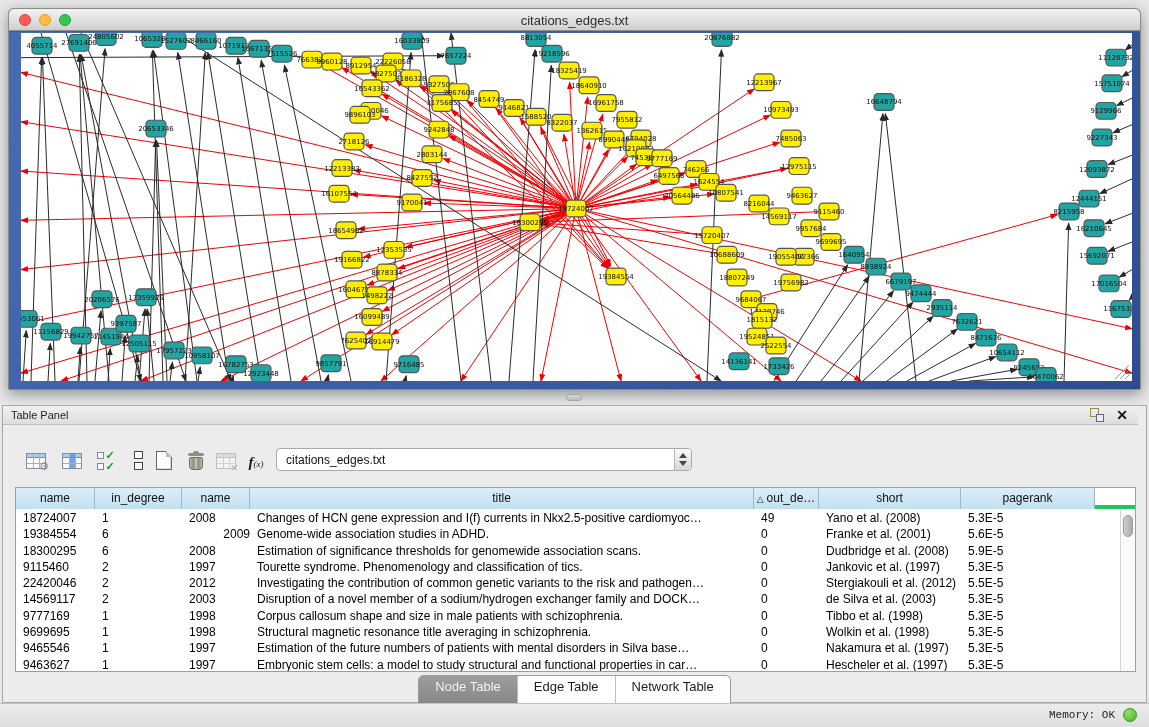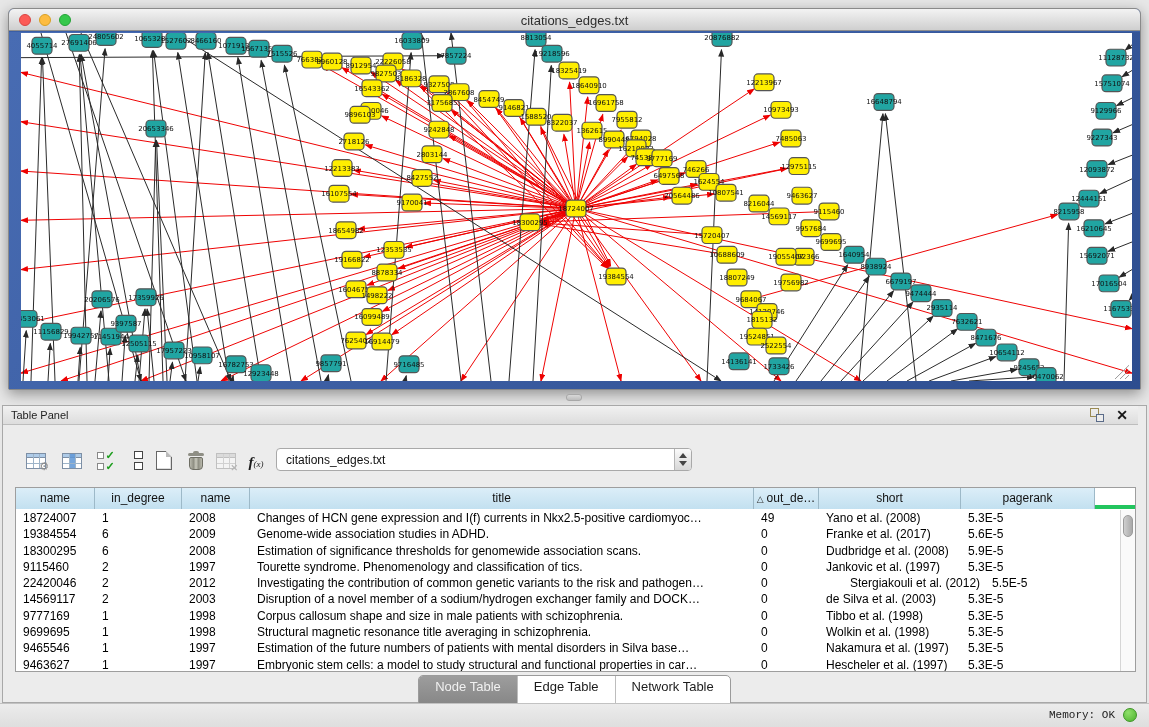--- a/index.html
+++ b/index.html
@@ -893,24 +893,24 @@
           <div class="td" style="width: 87px;">1</div>
           <div class="td" style="width: 68px;">2008</div>
           <div class="td" style="width: 504px;">Changes of HCN gene expression and I(f) currents in Nkx2.5-positive cardiomyoc…</div>
           <div class="td" style="width: 65px;">49</div>
           <div class="td" style="width: 142px;">Yano et al. (2008)</div>
           <div class="td" style="width: 134px;">5.3E-5</div>
         </div>
         <div class="tr">
           <div class="td" style="width: 79px;">19384554</div>
           <div class="td" style="width: 87px;">6</div>
-          <div class="td" style="width: 68px;">2009</div>
+          <div class="td" style="width: 68px; text-align: right;">2009</div>
           <div class="td" style="width: 504px;">Genome-wide association studies in ADHD.</div>
           <div class="td" style="width: 65px;">0</div>
-          <div class="td" style="width: 142px;">Franke et al. (2017)</div>
+          <div class="td" style="width: 142px;">Franke et al. (2001)</div>
           <div class="td" style="width: 134px;">5.6E-5</div>
         </div>
         <div class="tr">
           <div class="td" style="width: 79px;">18300295</div>
           <div class="td" style="width: 87px;">6</div>
           <div class="td" style="width: 68px;">2008</div>
           <div class="td" style="width: 504px;">Estimation of significance thresholds for genomewide association scans.</div>
           <div class="td" style="width: 65px;">0</div>
           <div class="td" style="width: 142px;">Dudbridge et al. (2008)</div>
           <div class="td" style="width: 134px;">5.9E-5</div>
@@ -923,21 +923,21 @@
           <div class="td" style="width: 65px;">0</div>
           <div class="td" style="width: 142px;">Jankovic et al. (1997)</div>
           <div class="td" style="width: 134px;">5.3E-5</div>
         </div>
         <div class="tr">
           <div class="td" style="width: 79px;">22420046</div>
           <div class="td" style="width: 87px;">2</div>
           <div class="td" style="width: 68px;">2012</div>
           <div class="td" style="width: 504px;">Investigating the contribution of common genetic variants to the risk and pathogen…</div>
           <div class="td" style="width: 65px;">0</div>
-          <div class="td" style="width: 142px; margin-left: 24px;">Stergiakouli et al. (2012)</div>
+          <div class="td" style="width: 142px;">Stergiakouli et al. (2012)</div>
           <div class="td" style="width: 134px;">5.5E-5</div>
         </div>
         <div class="tr">
           <div class="td" style="width: 79px;">14569117</div>
           <div class="td" style="width: 87px;">2</div>
           <div class="td" style="width: 68px;">2003</div>
           <div class="td" style="width: 504px;">Disruption of a novel member of a sodium/hydrogen exchanger family and DOCK…</div>
           <div class="td" style="width: 65px;">0</div>
           <div class="td" style="width: 142px;">de Silva et al. (2003)</div>
           <div class="td" style="width: 134px;">5.3E-5</div>

